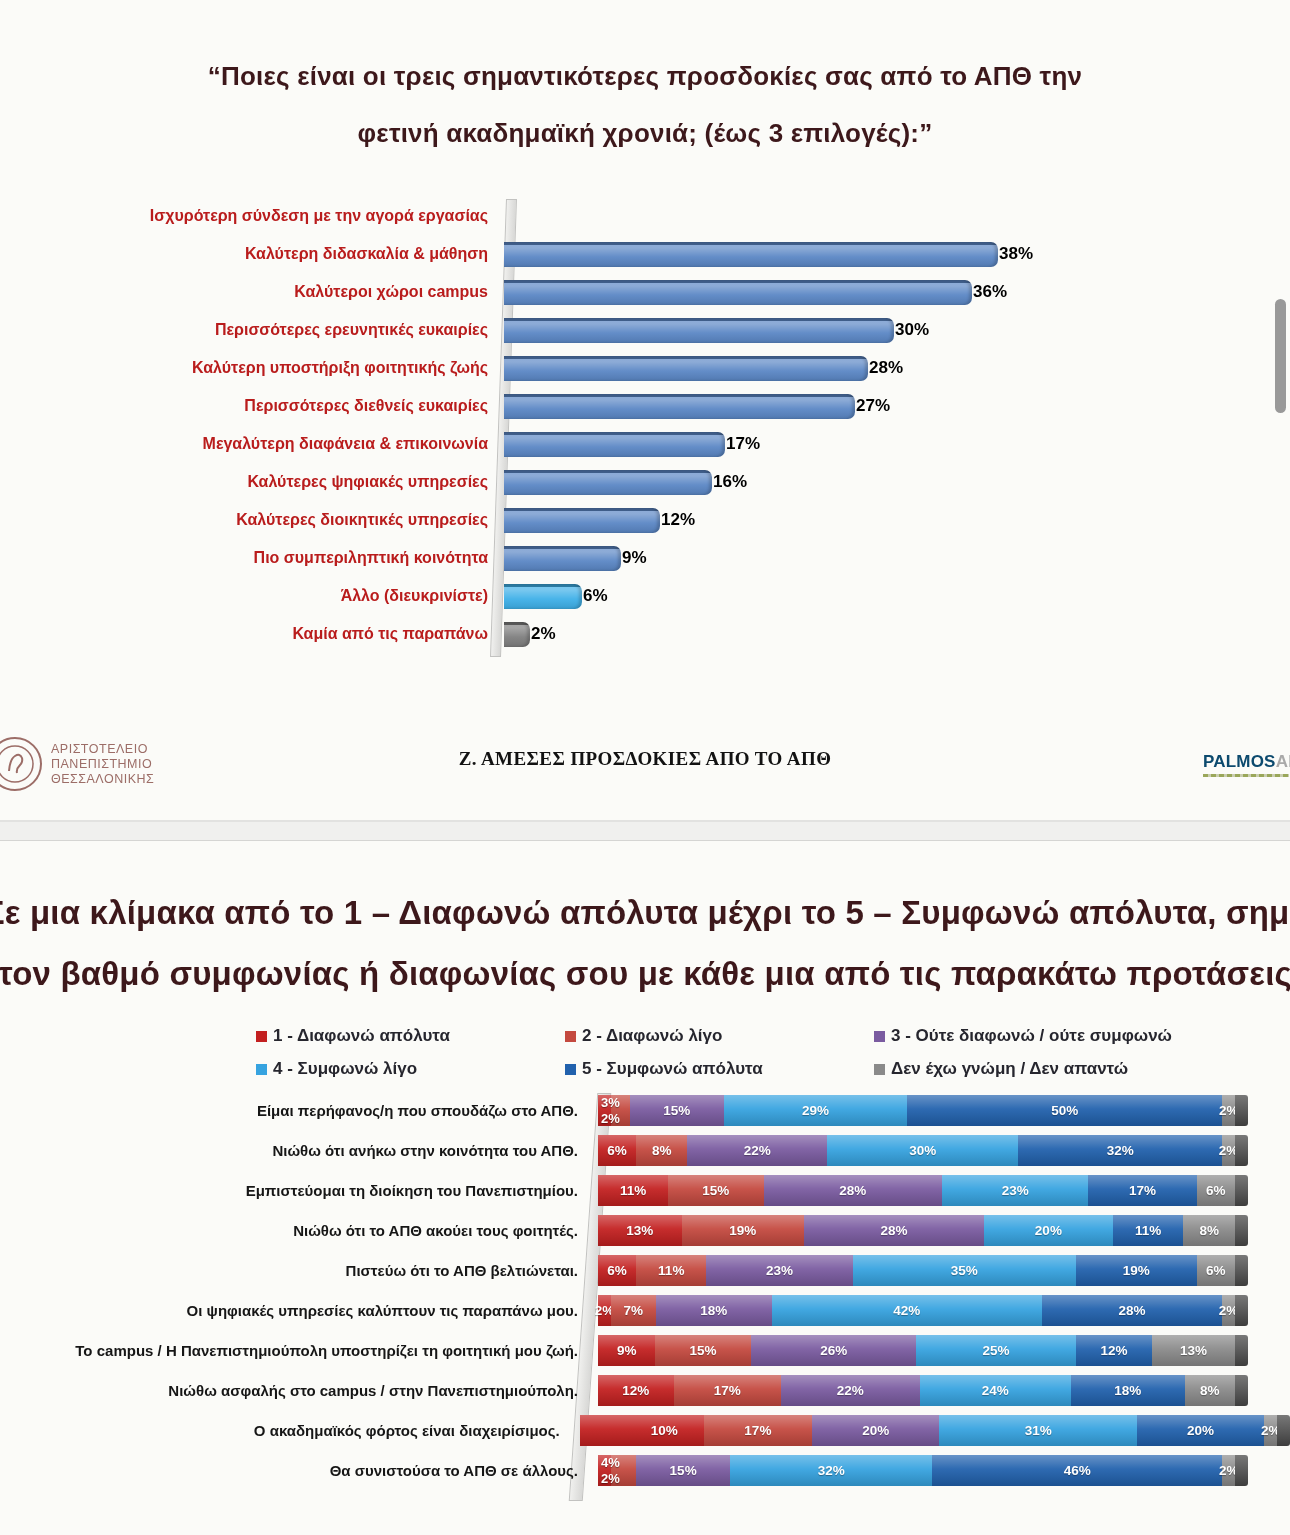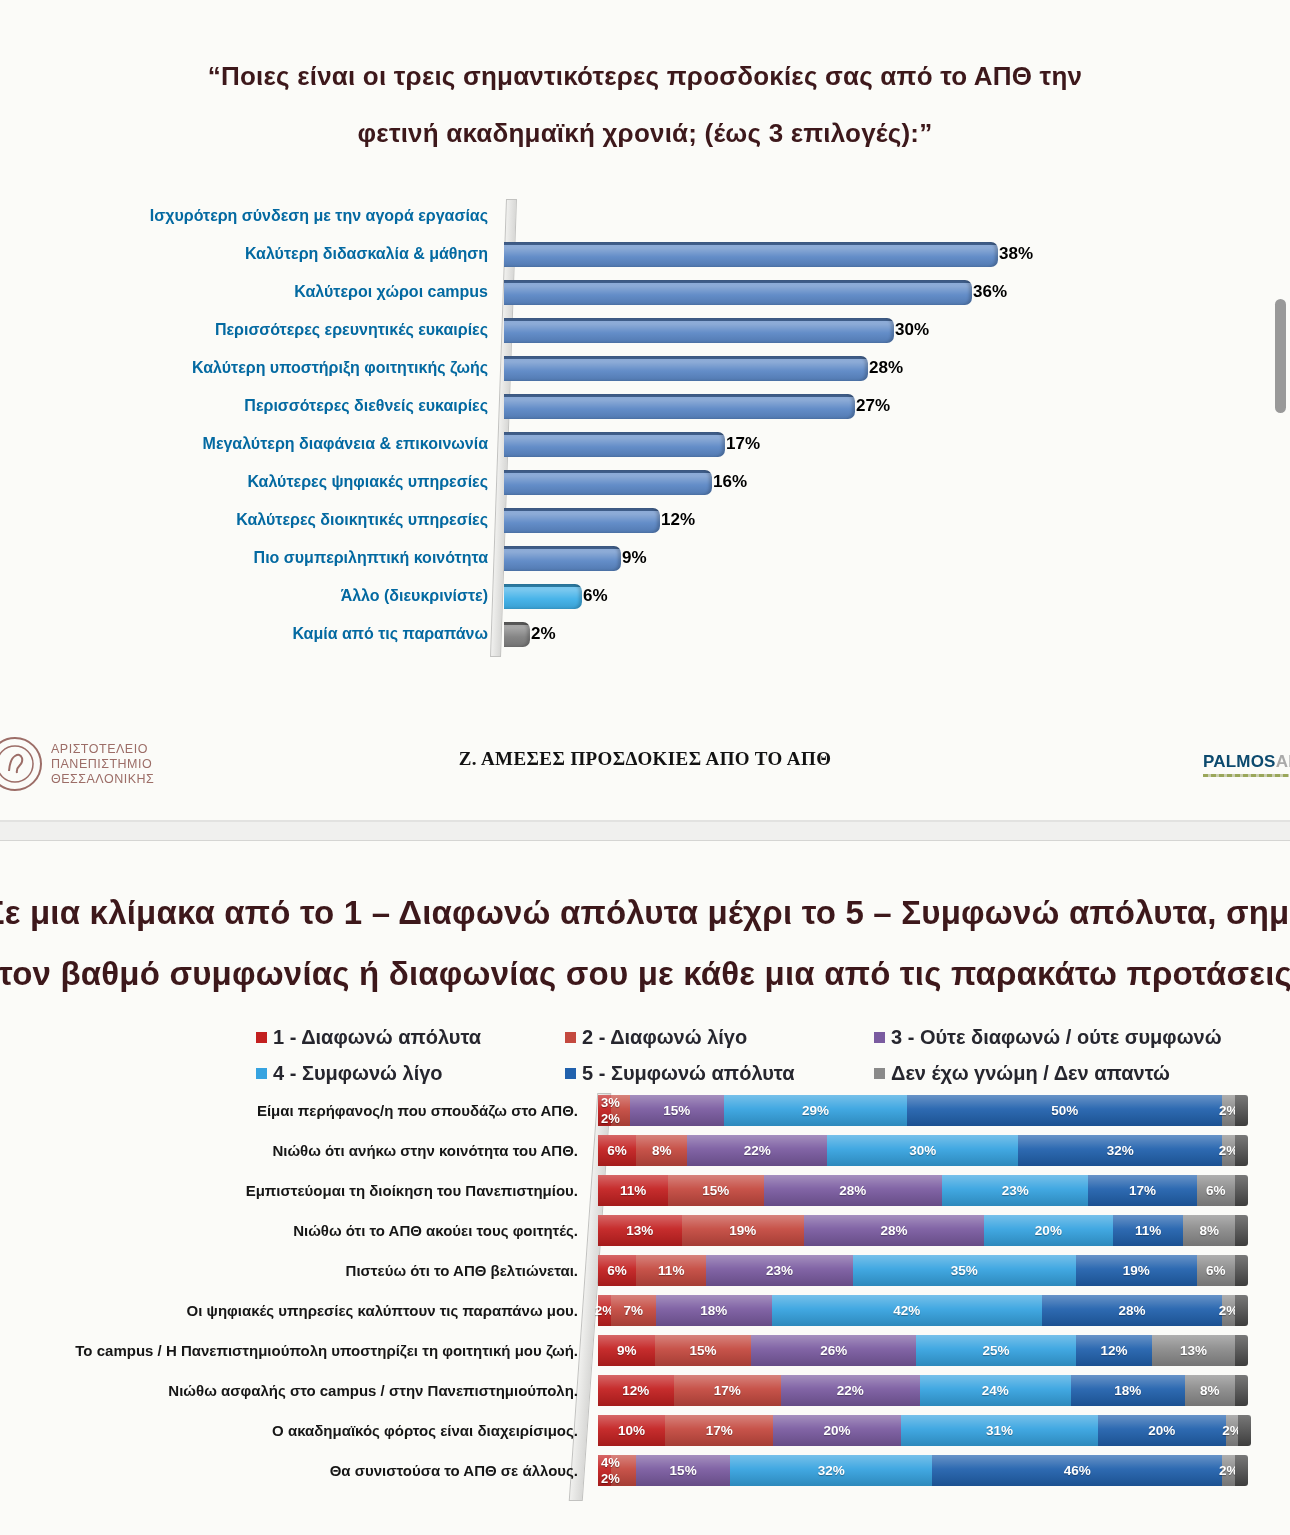--- a/index.html
+++ b/index.html
@@ -13,21 +13,21 @@
     position:absolute;top:48px;left:0;right:0;text-align:center;
     font-weight:bold;font-size:26px;line-height:57px;color:#3d181b;
     letter-spacing:0.2px;white-space:nowrap;
   }
   
   .wall{position:absolute;z-index:0;background:linear-gradient(to right,#f0f0ee,#d8d8d6);border:1px solid #c2c2c0;}
   .wall-top{left:498px;top:199px;width:9px;height:456px;transform:skewX(-2deg);}
   .b-rows{position:absolute;top:197px;left:0;right:0;z-index:1;}
   .b-row{display:flex;height:38px;align-items:center;}
   .b-label{width:504px;box-sizing:border-box;text-align:right;padding-right:16px;
-    font-weight:bold;font-size:16px;color:#0369a1;white-space:nowrap;}
+    font-weight:bold;font-size:16px;color:#b91c1c;white-space:nowrap;}
   .b-area{display:flex;align-items:center;height:100%;}
   .b-bar{height:25px;border-radius:0 7px 7px 0;
     background-image:linear-gradient(to bottom,
       rgba(0,0,0,.30) 0 3px,
       rgba(255,255,255,.30) 3px 6px,
       rgba(255,255,255,.05) 60%,
       rgba(0,0,0,.10));
     box-shadow:inset -3px 0 3px rgba(0,0,0,.18);}
   .b-val{font-weight:bold;font-size:17px;color:#000;margin-left:1px;}
   
@@ -49,21 +49,21 @@
   .s2-title{
     position:absolute;top:882px;left:50%;transform:translateX(-50%);
     text-align:center;font-weight:bold;font-size:33px;line-height:61px;
     color:#3d181b;white-space:nowrap;letter-spacing:0.2px;
   }
   
   .legend{position:absolute;left:256px;top:1026px;z-index:1;
     display:grid;grid-template-columns:309px 309px auto;row-gap:13px;}
   .lg-item{display:flex;align-items:center;gap:6px;}
   .lg-marker{width:11px;height:11px;flex:0 0 11px;}
-  .lg-text{font-weight:bold;font-size:20px;color:#26262e;white-space:nowrap;}
+  .lg-text{font-weight:bold;font-size:17px;color:#26262e;white-space:nowrap;}
   
   .wall-stk{left:583px;top:1093px;width:12px;height:406px;transform:skewX(-4deg);}
   .s-rows{position:absolute;top:1090px;left:0;right:0;z-index:1;}
   .s-row{display:flex;height:40px;align-items:center;}
   .s-label{width:598px;box-sizing:border-box;text-align:right;padding-right:20px;
     font-weight:bold;font-size:15px;color:#161616;white-space:nowrap;}
   .s-bar{position:relative;display:flex;height:31px;
     box-shadow:inset 5px 0 5px -3px rgba(0,0,0,.30);}
   .seg{display:flex;align-items:center;justify-content:center;overflow:visible;
     background-image:linear-gradient(to bottom,
@@ -414,21 +414,21 @@
         </div>
         <div class="seg" style="width: 50.4554px; background-color: rgb(138, 138, 138);">
           <div class="seg-val">8%</div>
         </div>
         <div class="cap"></div>
       </div>
     </div>
     <div class="s-row">
       <div class="s-label">Ο ακαδημαϊκός φόρτος είναι διαχειρίσιμος.</div>
       <div class="s-bar">
-        <div class="seg" style="width: 67px; background-color: rgb(195, 32, 32);">
+        <div class="seg" style="width: 79px; background-color: rgb(195, 32, 32); padding-left: 45px;">
           <div class="seg-val">10%</div>
         </div>
         <div class="seg" style="width: 108.29px; background-color: rgb(196, 73, 63);">
           <div class="seg-val">17%</div>
         </div>
         <div class="seg" style="width: 127.4px; background-color: rgb(122, 91, 160);">
           <div class="seg-val">20%</div>
         </div>
         <div class="seg" style="width: 197.47px; background-color: rgb(54, 163, 224);">
           <div class="seg-val">31%</div>

